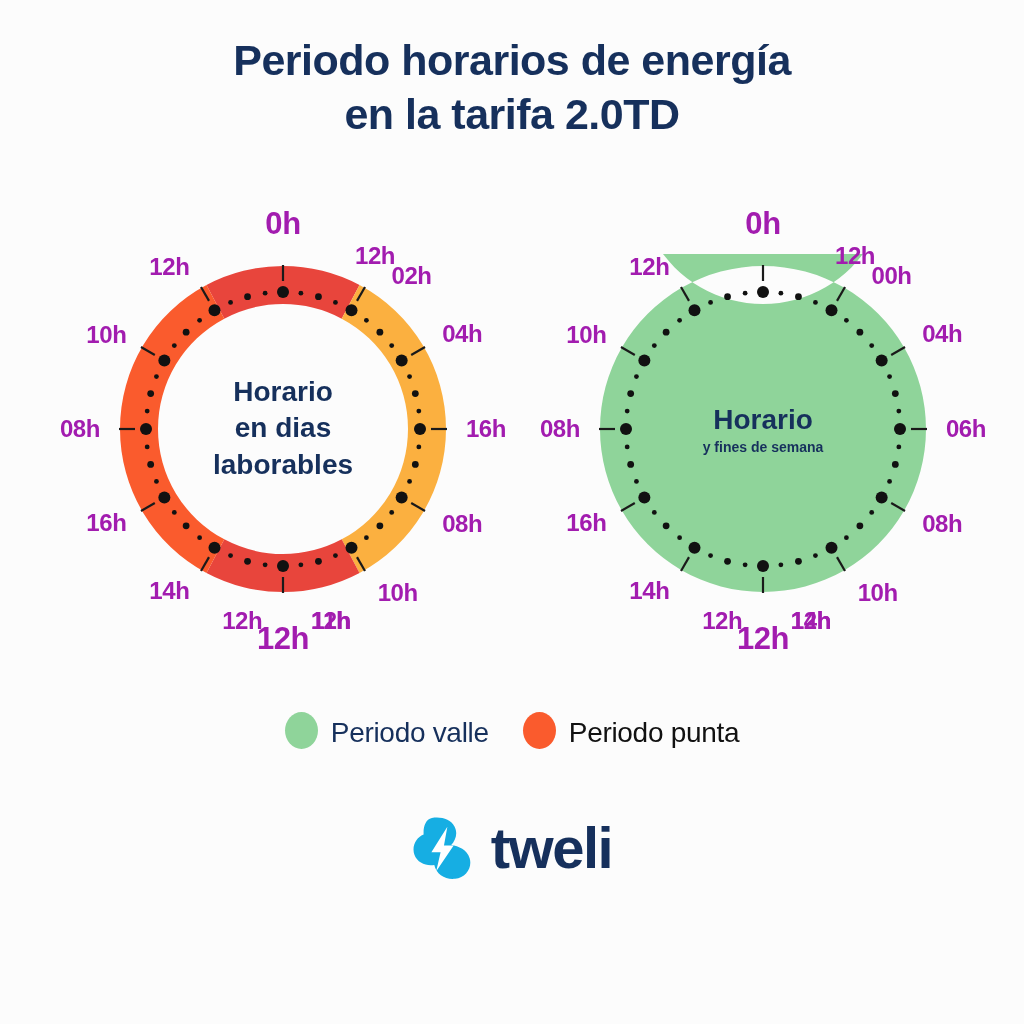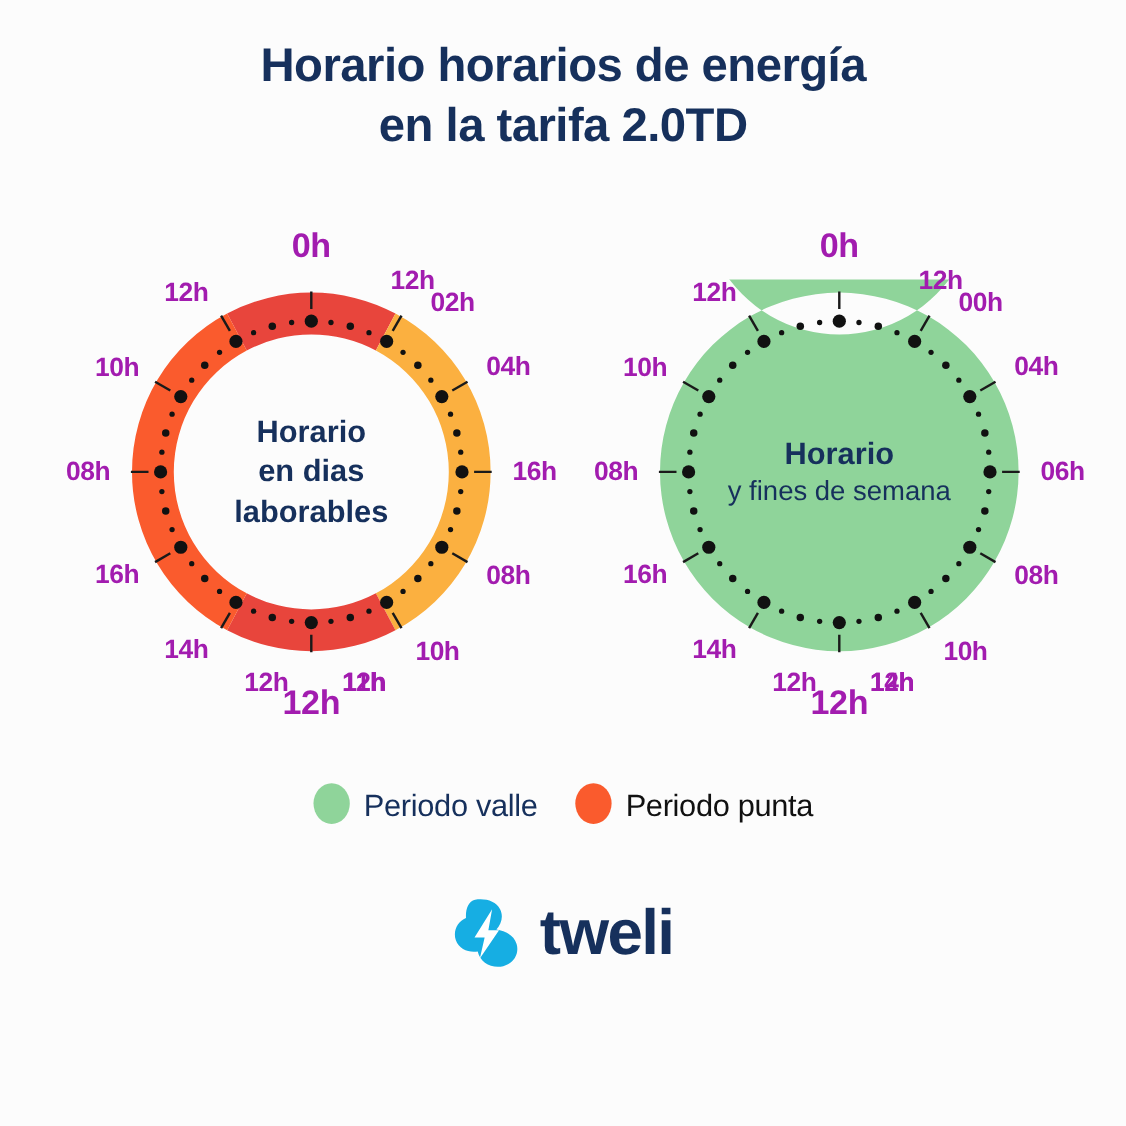--- a/index.html
+++ b/index.html
@@ -53,21 +53,21 @@
     transform:translate(-50%,-50%);
     width:240px;
     text-align:center;
     color:#16305C;
     pointer-events:none;
   }
   .center-text .ct-main{
     font-size:28px;font-weight:bold;line-height:1.30;display:block;
   }
   .center-text .ct-sub{
-    font-size:25px;font-weight:normal;line-height:1.25;display:block;
+    font-size:14px;font-weight:bold;line-height:1.25;display:block;
     margin-top:1px;
   }
 
   
   .hour-label{
     position:absolute;
     color:#a21caf;
     font-size:24px;
     font-weight:bold;
     white-space:nowrap;
@@ -108,21 +108,21 @@
     font-size:58px;font-weight:bold;color:#16305C;
     letter-spacing:-1.5px;line-height:1;
   }
 </style>
 </head>
 <body style="background: rgb(252, 252, 252);">
 
 <div class="page">
 
   <div class="title">
-    <span class="l1">Horario horarios de energía</span>
+    <span class="l1">Periodo horarios de energía</span>
     <span class="l2">en la tarifa 2.0TD</span>
   </div>
 
   <div class="charts">
 
     <div class="chart left">
       <div class="ring-wrap">
         <svg class="ring-svg" viewBox="0 0 350 350">
           <g id="ring-left-segments">
               <path d="M 98.47613526589984 31.079542363994875 A 163 163 0 0 1 251.52386473410021 31.079542363994932

